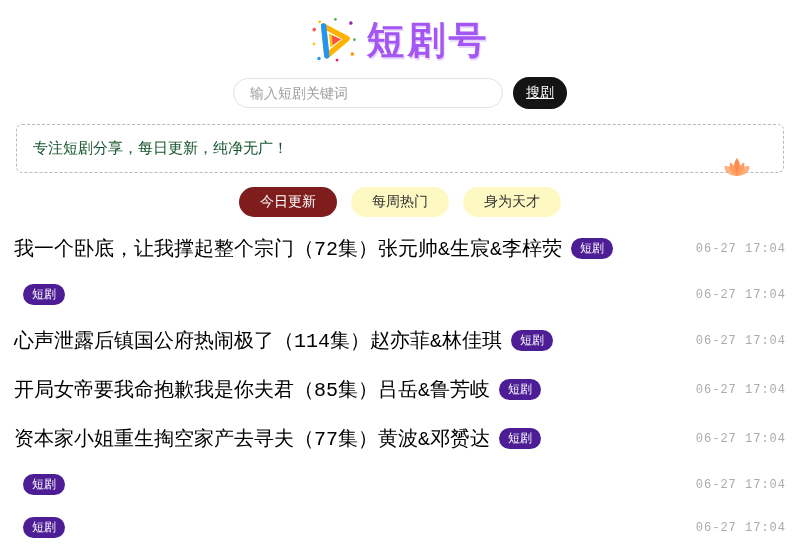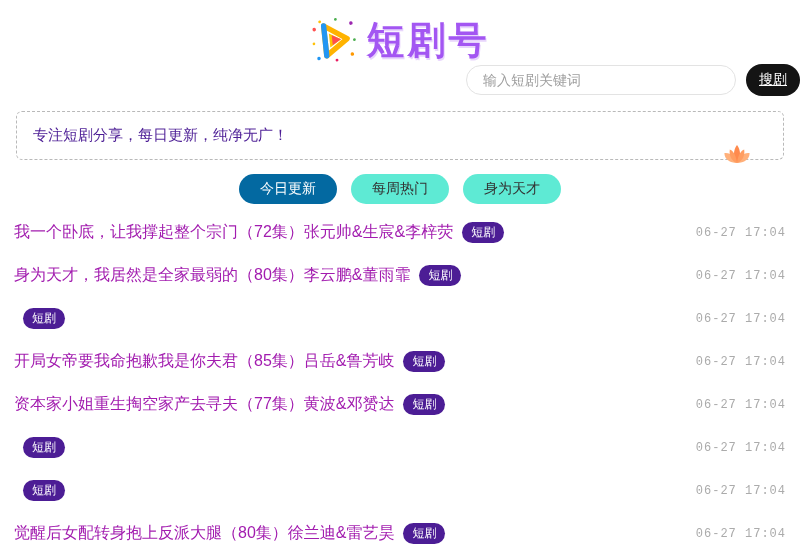--- a/index.html
+++ b/index.html
@@ -18,22 +18,22 @@
   }
   .logo-icon svg { display:block; transform:rotate(-6deg); }
   .logo-text {
     font-size:38px; font-weight:bold; letter-spacing:3px;
     color:#a356f2;
     text-shadow:1px 2px 0 rgba(163,86,242,0.25);
   }
 
   
   .search-row {
-    display:flex; justify-content:flex-end; align-items:center;
-    margin-top:8px;
+    display:flex; justify-content:center; align-items:center;
+    margin-top:21px;
     gap:24px;
   }
   .search-input {
     width:270px; height:30px;
     border:1px solid #e3e3e3; border-radius:16px;
     padding:0 16px; font-size:14px; color:#333;
     outline:none; font-family:inherit;
   }
   .search-input::placeholder { color:#9e9e9e; }
   .search-btn {
@@ -44,47 +44,47 @@
     font-size:14px; font-family:inherit;
     cursor:pointer; position:relative; z-index:1;text-decoration:underline;
   }
 
   
   .notice {
     position:relative;
     margin:15px 16px 0 16px;
     border:1px dashed #b9b9b9; border-radius:6px;
     padding:14px 16px;
-    font-size:15px; color:#4c1d95;
+    font-size:15px; color:#14532d;
   }
   .notice-leaf {
     position:absolute; right:28px; bottom:-9px;
   }
 
   
   .tabs {
     display:flex; justify-content:center; gap:14px;
     margin-top:14px;
   }
   .tab {
     font-size:14px; padding:6px 21px;
-    border-radius:16px; background:#5eead4; color:#333;
+    border-radius:16px; background:#fef9c3; color:#333;
     cursor:pointer; user-select:none;
   }
-  .tab.active { background:#0369a1; color:#fff;text-align:right; }
+  .tab.active { background:#7f1d1d; color:#fff;text-align:right; }
 
   
   .drama-list { margin:7px 14px 0 14px; }
   .drama-row {
     display:flex; align-items:center; justify-content:space-between;
     padding:11px 0;
   }
   .row-left { display:flex; align-items:center; min-width:0; }
   .drama-title {
-    font-size:16px; color:#a21caf; white-space:nowrap;
+    font-size:20px; color:#000000; white-space:nowrap;font-family:Liberation Mono, monospace;
   }
   .badge {
     margin-left:9px; flex:none;
     background:#4c1d95; color:#fff;
     font-size:12px; line-height:1;
     padding:4px 9px 5px; border-radius:11px;
   }
   .item-date {
     flex:none; margin-left:12px;
     color:#ababab; font-size:12px;
@@ -148,28 +148,28 @@
   <div class="drama-row">
     <span class="row-left">
       <span class="drama-title">我一个卧底，让我撑起整个宗门（72集）张元帅&amp;生宸&amp;李梓荧</span>
       <span class="badge">短剧</span>
     </span>
     <span class="item-date">06-27 17:04</span>
   </div>
 
   <div class="drama-row">
     <span class="row-left">
-      <span class="drama-title">身为天才，我居然是全家最弱的（80集）李云鹏&amp;董雨霏</span>
-      <span class="badge">短剧</span>
-    </span>
-    <span class="item-date">06-27 17:04</span>
-  </div>
-
-  <div class="drama-row">
-    <span class="row-left">
+      <span class="badge">短剧</span>
+    </span>
+    <span class="item-date">06-27 17:04</span>
+  </div>
+
+  <div class="drama-row">
+    <span class="row-left">
+      <span class="drama-title">心声泄露后镇国公府热闹极了（114集）赵亦菲&amp;林佳琪</span>
       <span class="badge">短剧</span>
     </span>
     <span class="item-date">06-27 17:04</span>
   </div>
 
   <div class="drama-row">
     <span class="row-left">
       <span class="drama-title">开局女帝要我命抱歉我是你夫君（85集）吕岳&amp;鲁芳岐</span>
       <span class="badge">短剧</span>
     </span>

